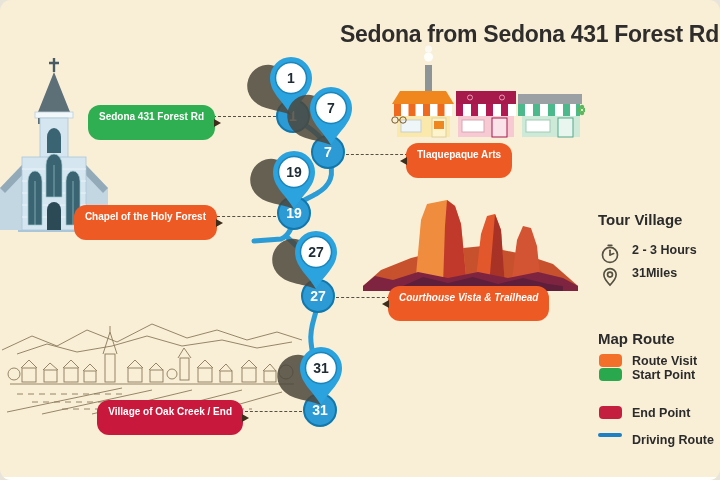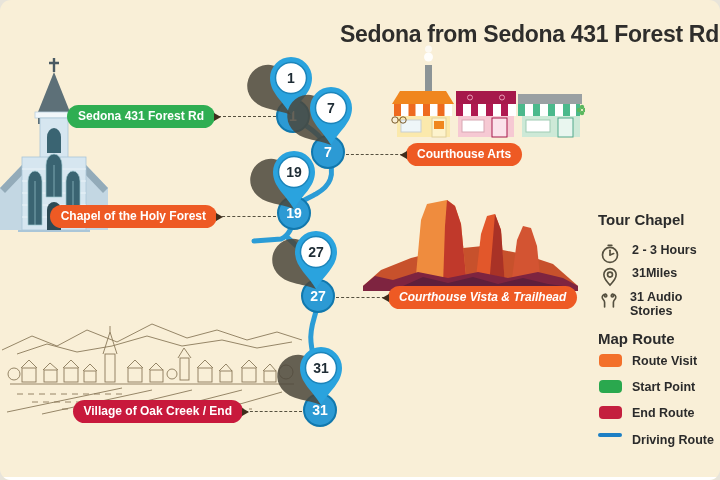--- a/index.html
+++ b/index.html
@@ -2,22 +2,22 @@
 <html><head>
 <meta charset="utf-8">
 <style>
   html,body{margin:0;padding:0;background:#e8e4da;}
   .canvas{position:relative;width:720px;height:480px;background:#f9efd7;overflow:hidden;
           font-family:"Liberation Sans",sans-serif;border-radius:11px;}
   .title{position:absolute;top:21px;left:340px;width:376px;text-align:right;
          font-size:23px;font-weight:bold;color:#2e2d2b;letter-spacing:-0.3px;white-space:nowrap;}
 
   
-  .pill{position:absolute;height:23px;line-height:23px;border-radius:12px;color:#fff;
-        font-size:12px;font-weight:bold;padding:0 11px;white-space:nowrap;text-align:center;}
+  .pill{position:absolute;height:35px;line-height:23px;border-radius:12px;color:#fff;
+        font-size:10px;font-weight:bold;padding:0 11px;white-space:nowrap;text-align:center;}
   .tip{position:absolute;top:50%;margin-top:-4px;width:0;height:0;
        border-top:4px solid transparent;border-bottom:4px solid transparent;}
   .tip.r{right:-6px;border-left:7px solid #3f2d1c;}
   .tip.l{left:-6px;border-right:7px solid #3f2d1c;}
   .conn{position:absolute;height:0;border-top:1px dashed #55503f;}
 
   
   .rc{position:absolute;width:34px;height:34px;border-radius:50%;background:#2c9ad4;
       border:2px solid #1178ad;box-sizing:border-box;display:flex;align-items:center;
       justify-content:center;color:#fff;font-weight:bold;font-size:14px;}
@@ -250,37 +250,37 @@
       <circle cx="24" cy="21" r="15.5" fill="#ffffff" stroke="#1b84ba" stroke-width="1.5"></circle>
       <text class="num" x="24" y="26" text-anchor="middle">31</text>
     </svg>
   </div>
 
   <div class="pill" style="right: 505px; top: 105px; background-color: rgb(47, 174, 82);">
     <span>Sedona 431 Forest Rd</span>
     <span class="tip r"></span>
   </div>
   <div class="pill" style="left: 406px; top: 143px; background-color: rgb(238, 90, 36);">
-    <span>Courthouse Arts</span>
+    <span>Tlaquepaque Arts</span>
     <span class="tip l"></span>
   </div>
   <div class="pill" style="right: 503px; top: 205px; background-color: rgb(238, 90, 36);">
     <span>Chapel of the Holy Forest</span>
     <span class="tip r"></span>
   </div>
   <div class="pill" style="left: 388px; top: 286px; background-color: rgb(238, 90, 36); font-style: italic;">
     <span>Courthouse Vista &amp; Trailhead</span>
     <span class="tip l"></span>
   </div>
   <div class="pill" style="right: 477px; top: 400px; background-color: rgb(200, 25, 60);">
     <span>Village of Oak Creek / End</span>
     <span class="tip r"></span>
   </div>
 
-  <div class="h" style="top:211px">Tour Chapel</div>
+  <div class="h" style="top:211px">Tour Village</div>
 
   <div class="ditem" style="top:243px">
     <span class="ic">
       <svg width="22" height="22" viewBox="0 0 24 24" fill="none" stroke="#55503f" stroke-width="1.8" stroke-linecap="round">
         <circle cx="12" cy="13" r="8.2"></circle>
           <line x1="12" y1="13" x2="12" y2="8"></line>
           <line x1="12" y1="13" x2="16" y2="11.5"></line>
         <line x1="10" y1="2.6" x2="14" y2="2.6"></line>
       </svg>
     </span>
@@ -290,51 +290,40 @@
   <div class="ditem" style="top:266px">
     <span class="ic">
       <svg width="22" height="22" viewBox="0 0 24 24" fill="none" stroke="#55503f" stroke-width="1.8" stroke-linecap="round">
         <path d="M12,2.8 C8.2,2.8 5.3,5.7 5.3,9.4 C5.3,14.2 12,20.8 12,20.8 C12,20.8 18.7,14.2 18.7,9.4 C18.7,5.7 15.8,2.8 12,2.8 Z"></path>
         <circle cx="12" cy="9.4" r="2.7"></circle>
       </svg>
     </span>
     <span>31Miles</span>
   </div>
 
-  <div class="ditem" style="top:290px">
-    <span class="ic">
-      <svg width="22" height="22" viewBox="0 0 24 24" fill="none" stroke="#55503f" stroke-width="1.8" stroke-linecap="round">
-        <path d="M8.5,4.5 C5.5,4.5 4,6.8 4.8,9 C5.4,10.7 7.2,11.2 7.2,13.5 L7.2,18.5"></path>
-        <circle cx="8.3" cy="6.3" r="1.3"></circle>
-        <path d="M15.5,4.5 C18.5,4.5 20,6.8 19.2,9 C18.6,10.7 16.8,11.2 16.8,13.5 L16.8,18.5"></path>
-        <circle cx="15.7" cy="6.3" r="1.3"></circle>
-      </svg>
-    </span>
-    <span>31 Audio Stories</span>
-  </div>
 
   <div class="h" style="top:330px">Map Route</div>
 
   <div class="ditem" style="top:354px">
     <span class="swbox">
         <span class="swatch" style="background-color: rgb(243, 112, 42);"></span>
       </span>
     <span>Route Visit</span>
   </div>
-  <div class="ditem" style="top:380px">
+  <div class="ditem" style="top:368px">
     <span class="swbox">
         <span class="swatch" style="background-color: rgb(42, 168, 78);"></span>
       </span>
     <span>Start Point</span>
   </div>
   <div class="ditem" style="top:406px">
     <span class="swbox">
         <span class="swatch" style="background-color: rgb(196, 31, 62);"></span>
       </span>
-    <span>End Route</span>
+    <span>End Point</span>
   </div>
   <div class="ditem" style="top:433px">
     <span class="swbox">
         <span class="swatch line" style="background-color: rgb(29, 127, 196);"></span>
       </span>
     <span>Driving Route</span>
   </div>
 
   <div class="bottom-strip"></div>
 </div>

